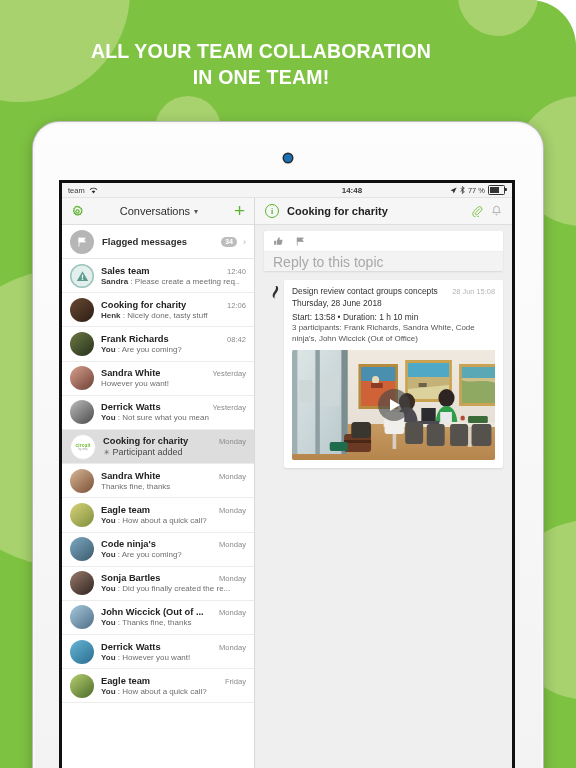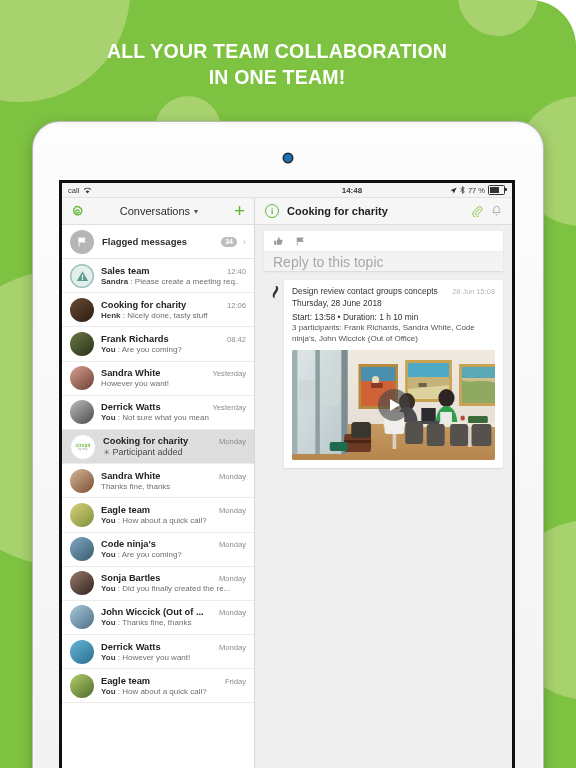--- a/index.html
+++ b/index.html
@@ -15,21 +15,21 @@
       background:#7ec242;border-radius:0 46px 0 0;overflow:hidden;}
   .blob{position:absolute;border-radius:50%;background:#a7d26e;}
   .b1{left:-90px;top:-118px;width:220px;height:220px;}
   .b2{left:-78px;top:268px;width:300px;height:300px;}
   .b3{left:155px;top:96px;width:66px;height:66px;}
   .b4{left:458px;top:-44px;width:80px;height:80px;}
   .b5{left:516px;top:96px;width:130px;height:130px;}
   .b6{left:500px;top:520px;width:180px;height:180px;}
 
   
-  .headline{position:absolute;left:16px;top:38px;width:522px;text-align:center;
+  .headline{position:absolute;left:0;top:38px;width:522px;text-align:center;
     color:#ffffff;font-weight:bold;font-size:19.5px;line-height:26px;
     letter-spacing:.2px;}
 
   
   .ipad{position:absolute;left:33px;top:122px;width:510px;height:680px;
     background:#f7f7f7;border-radius:26px 26px 0 0;
     box-shadow:0 0 0 1px #b9b9b9, 0 4px 14px rgba(0,0,0,.28);}
   .ipad-inner{position:absolute;left:2px;top:2px;width:506px;height:676px;
     background:linear-gradient(#fdfdfd,#f2f2f2);border-radius:24px 24px 0 0;}
   .camera{position:absolute;left:50%;top:32px;margin-left:-4px;width:8px;height:8px;
@@ -155,21 +155,21 @@
   </div>
 
   <div class="ipad">
     <div class="ipad-inner"></div>
     <div class="camera"></div>
 
     <div class="screen">
 
       <div class="statusbar">
         <div class="sb-left">
-          <span>call</span>
+          <span>team</span>
           <span>
             <svg width="9" height="7" viewBox="0 0 12 9">
                 <path d="M6 8.4 3.6 5.6a3.7 3.7 0 0 1 4.8 0z" fill="#333"></path>
                 <path d="M1.9 3.8 1 2.8a7.4 7.4 0 0 1 10 0l-.9 1a6.1 6.1 0 0 0-8.2 0z" fill="#333"></path>
               </svg>
           </span>
         </div>
         <div class="sb-mid">14:48</div>
         <div class="sb-right">
           <span>

